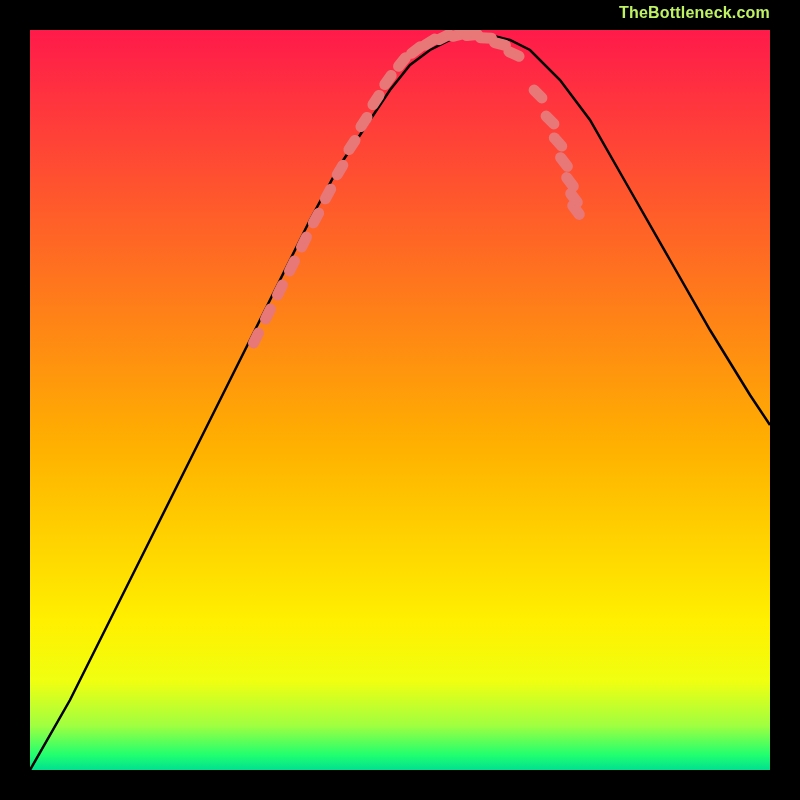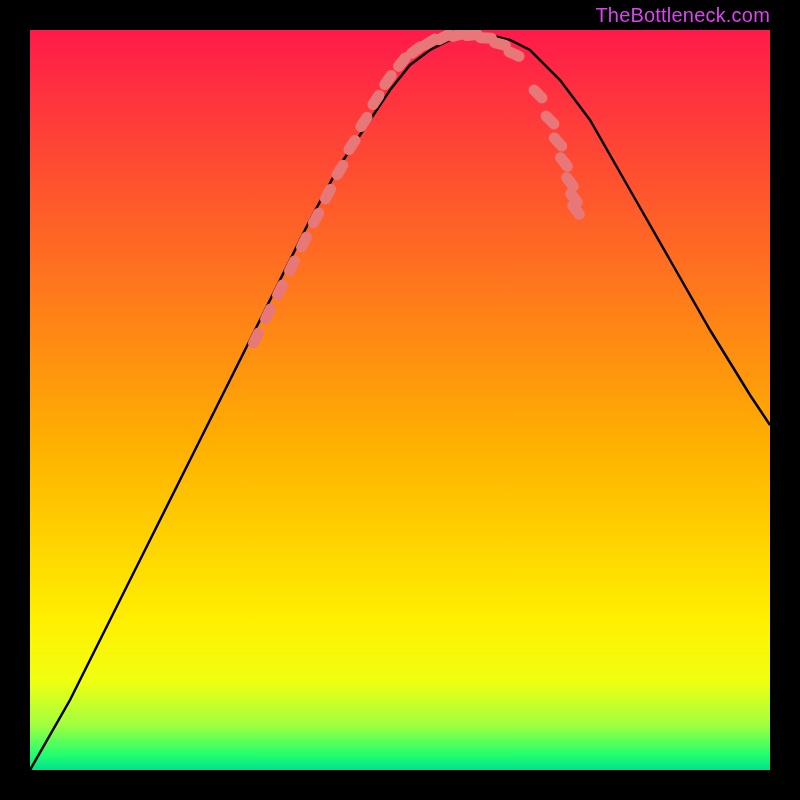--- a/index.html
+++ b/index.html
@@ -36,24 +36,24 @@
       #fff000 80%,
       #f0ff10 88%,
       #a0ff40 94%,
       #20ff70 98%,
       #00e090 100%);
   }
   .watermark {
     position: absolute;
     top: 4px;
     right: 30px;
-    color: #d946ef;
+    color: #bef264;
     font-family: Arial, Helvetica, sans-serif;
-    font-size: 20px;
-    font-weight: 400;
+    font-size: 16px;
+    font-weight: 700;
     letter-spacing: 0.2px;
   }
   svg.curve {
     position: absolute;
     top: 0;
     left: 0;
     width: 740px;
     height: 740px;
   }
 </style>

